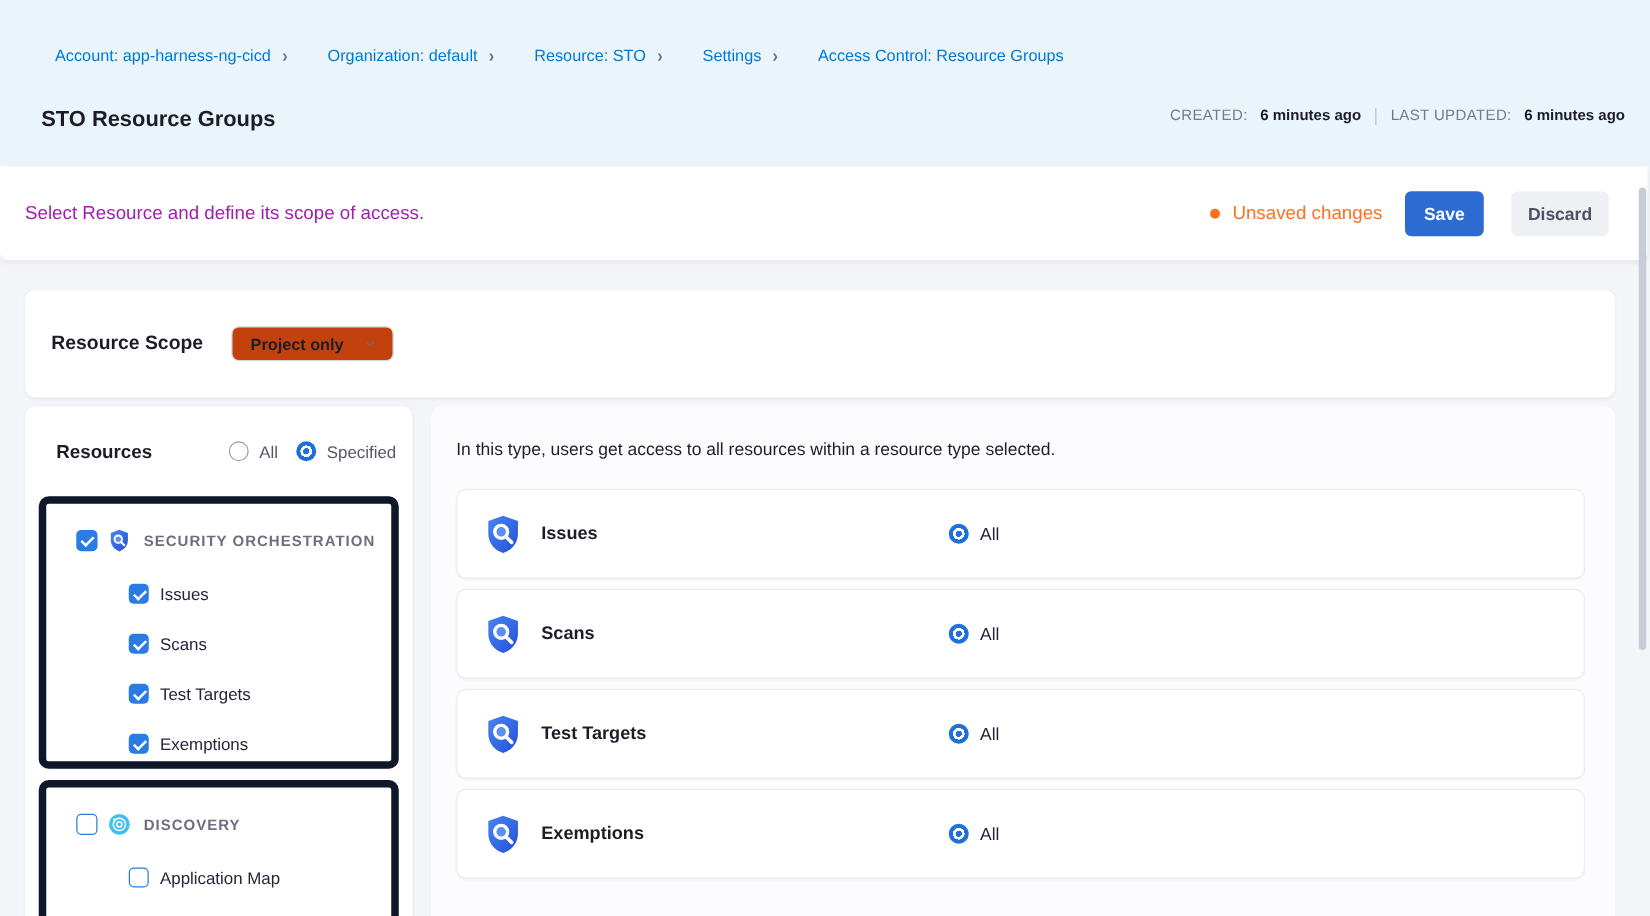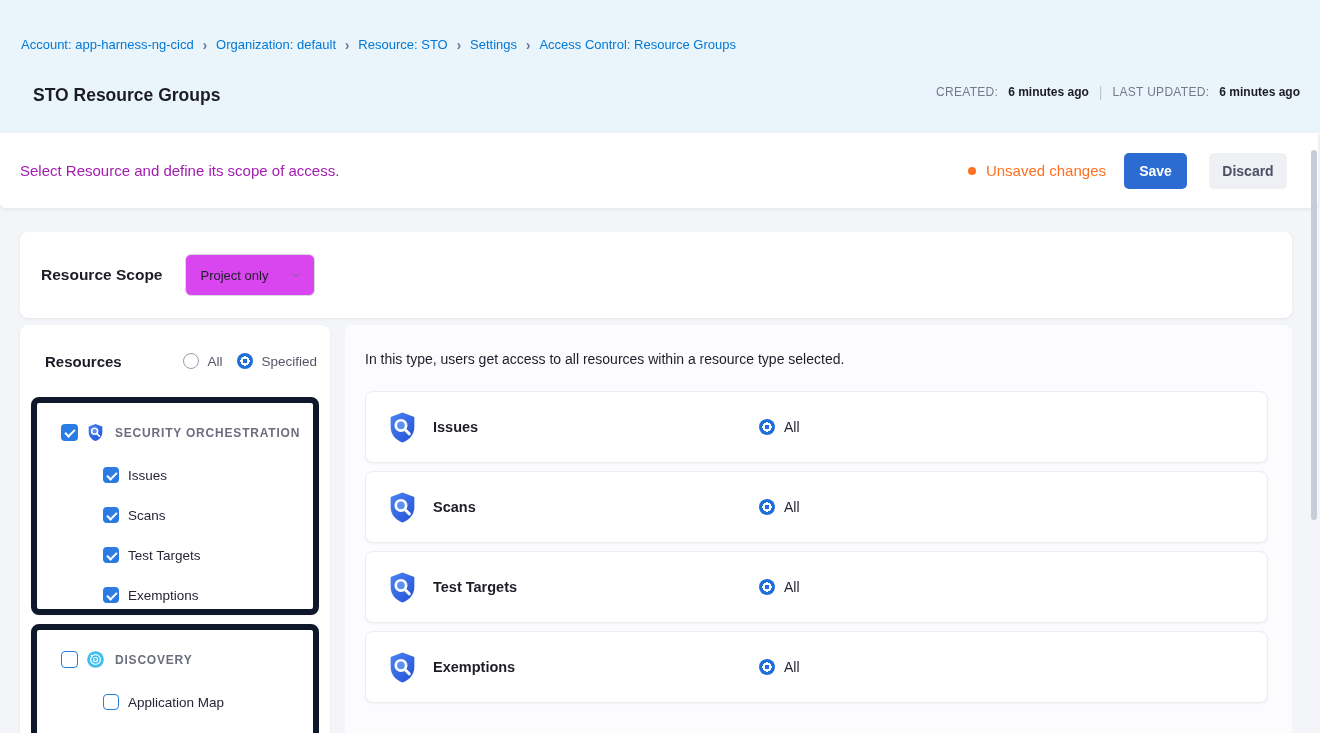--- a/index.html
+++ b/index.html
@@ -5,21 +5,21 @@
   * { margin:0; padding:0; box-sizing:border-box; }
   html,body { width:1320px; height:733px; overflow:hidden; }
   body {
     font-family:"Liberation Sans","DejaVu Sans",sans-serif;
     background:#f3f5f8; color:#1d1d28; position:relative; font-size:14px;
   }
 
   
   .hero { position:absolute; left:0; top:0; width:1320px; height:133px; background:#e9f4fb; }
   .breadcrumb { position:absolute; left:21px; top:37px; display:flex; align-items:center; gap:9px; font-size:13px; }
-  .breadcrumb a { color:#0278d5; text-decoration:none; cursor:pointer; }
+  .breadcrumb a { color:#0278d5; text-decoration:none; cursor:pointer;margin-left:23px; }
   .crumb-sep { color:#64719b; font-size:13px; font-weight:700; transform:scaleY(1.15); }
   .hero-title { position:absolute; left:33px; top:85px; font-size:17.5px; font-weight:600; color:#1c1c28; }
   .hero-meta { position:absolute; right:20px; top:84px; display:flex; align-items:center; gap:10px; font-size:12px; }
   .meta-label { color:#77788c; letter-spacing:.3px; }
   .meta-value { color:#1c1c28; font-weight:700; }
   .meta-divider { color:#bfc4d2; font-size:14px; }
 
   
   .toolbar {
     position:absolute; left:0; top:133px; width:1318px; height:75px; background:#ffffff;
@@ -34,23 +34,23 @@
   .btn-discard { width:78px; background:#eef0f4; color:#4d5166; }
 
   
   .scope-card {
     position:absolute; left:20px; top:232px; width:1272px; height:86px; background:#fff;
     border-radius:8px; box-shadow:0 1px 3px rgba(40,41,61,.08);
     display:flex; align-items:center; padding-left:21px; gap:23px;
   }
   .scope-label { font-size:15.5px; font-weight:700; color:#1c1c28; }
   .select {
-    width:130px; height:42px; border:1px solid #d9dae1; border-radius:6px; background:#d946ef;
+    width:130px; height:28px; border:1px solid #d9dae1; border-radius:6px; background:#c2410c;
     display:flex; align-items:center; justify-content:space-between; padding:0 12px 0 14px;
-    font-size:13px; color:#1d1d28; cursor:pointer;
+    font-size:13px; color:#1d1d28; cursor:pointer;font-weight:bold;
   }
   .chev-down { width:12px; height:12px; stroke:#6b6d85; fill:none; stroke-width:2; stroke-linecap:round; stroke-linejoin:round; }
 
   
   .resources-panel {
     position:absolute; left:20px; top:325px; width:310px; height:440px; background:#fff;
     border-radius:8px; box-shadow:0 1px 3px rgba(40,41,61,.08); padding:0 10px;
   }
   .resources-head { display:flex; align-items:center; height:72px; padding:0 3px 0 15px; }
   .resources-title { font-size:15px; font-weight:700; color:#1c1c28; flex:1; }

